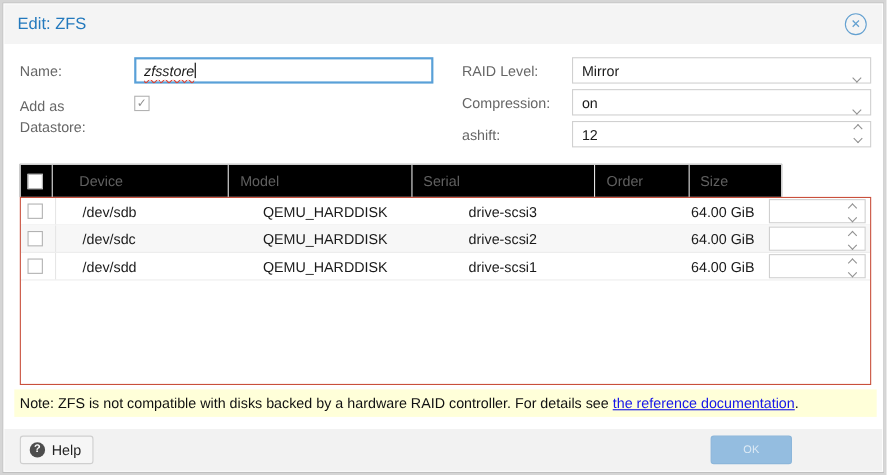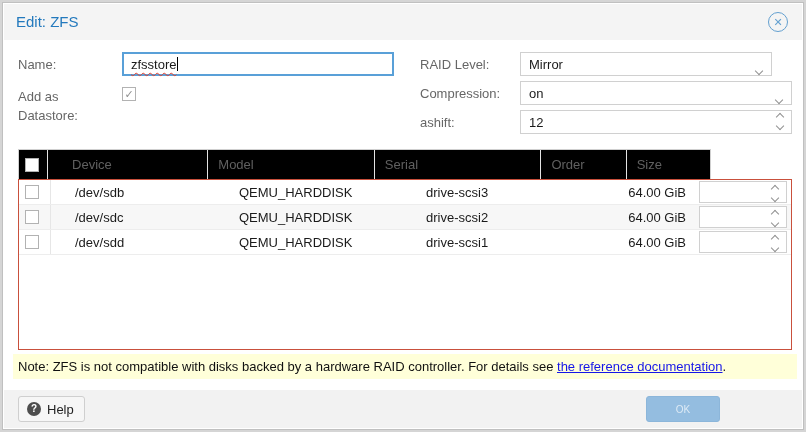--- a/index.html
+++ b/index.html
@@ -20,21 +20,21 @@
   
   .flabel{position:absolute;font-size:13px;color:#666;}
   .field{
     position:absolute;height:24px;background:#fff;border:1px solid #d0d0d0;
     font-size:13px;color:#1a1a1a;display:flex;align-items:center;padding:0 8px;
   }
   .field.focused{border:2px solid #59a0d8;padding:0 7px;}
   .caret{display:inline-block;width:1px;height:14px;background:#000;vertical-align:-2px;}
   .misspell{
     text-decoration:underline;text-decoration-style:wavy;
-    text-decoration-color:#e0402f;text-decoration-thickness:1px;text-underline-offset:3px;
+    text-decoration-color:#e0402f;text-decoration-thickness:1px;text-underline-offset:3px;font-style:italic;
   }
   .chev{display:inline-block;width:6px;height:6px;border-right:1px solid #919191;border-bottom:1px solid #919191;}
   .chev.down{transform:rotate(45deg);}
   .chev.up{transform:rotate(-135deg);}
   .combo-trigger{position:absolute;right:9px;top:9px;}
   .spin-triggers{position:absolute;right:8px;top:3px;display:flex;flex-direction:column;gap:3px;align-items:center;}
   .checkbox{
     display:inline-block;width:14px;height:14px;border:1px solid #b2b2b2;background:#fff;
     font-size:11px;color:#8f8f8f;text-align:center;line-height:13px;
   }
@@ -108,21 +108,21 @@
     <span class="misspell">zfsstore</span>
       <span class="caret"></span>
   </div>
 
   <div class="flabel" style="left:16px;top:85px;width:90px;line-height:19px;">Add as Datastore:</div>
   <span class="checkbox" style="position:absolute;left:120px;top:85px;">
     <span>✓</span>
   </span>
 
   <div class="flabel" style="left:418px;top:55px;">RAID Level:</div>
-  <div class="field" style="left:518px;top:50px;width:252px;">
+  <div class="field" style="left:518px;top:50px;width:272px;">
     <span>Mirror</span>
     <span class="combo-trigger"><span class="chev down"></span></span>
   </div>
 
   <div class="flabel" style="left:418px;top:84px;">Compression:</div>
   <div class="field" style="left:518px;top:79px;width:272px;">
     <span>on</span>
     <span class="combo-trigger"><span class="chev down"></span></span>
   </div>
 

